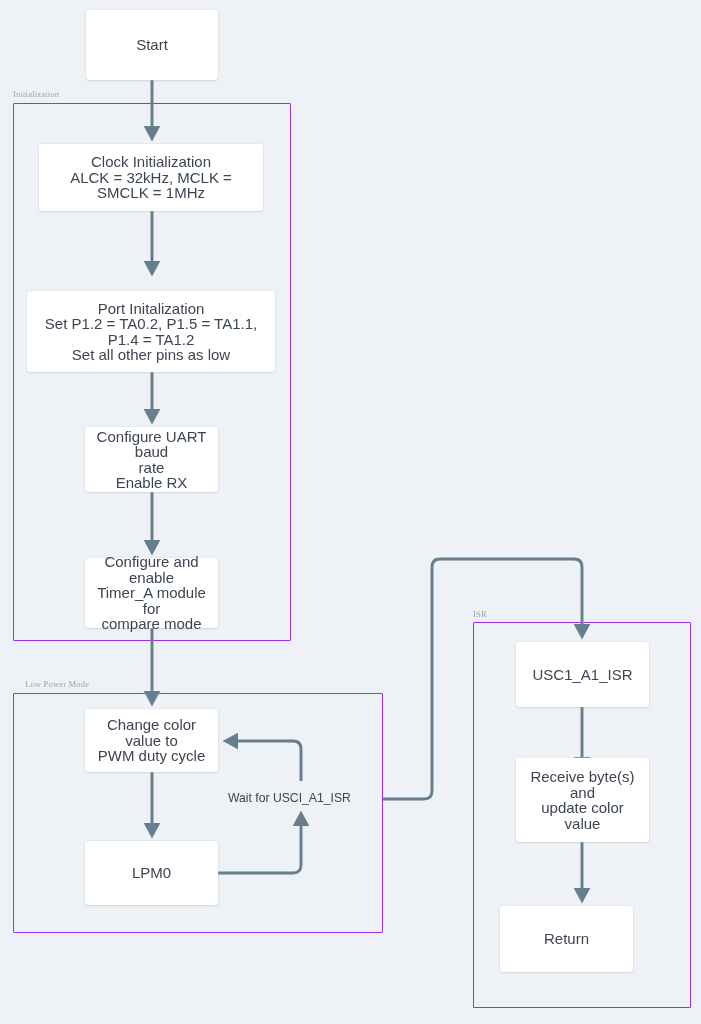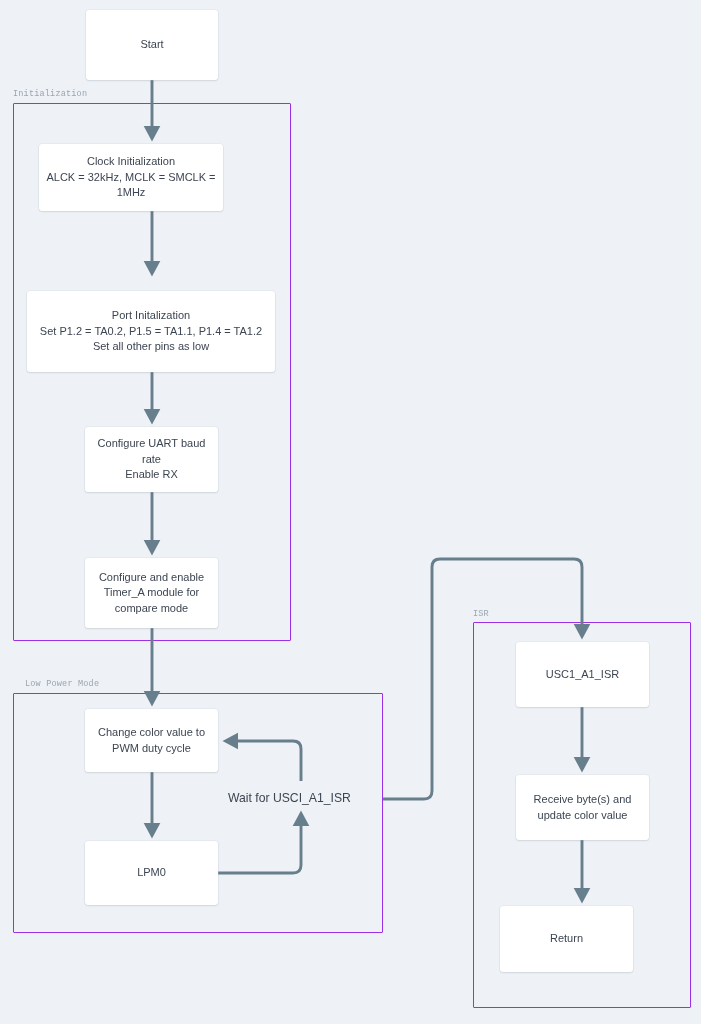--- a/index.html
+++ b/index.html
@@ -20,37 +20,37 @@
     background:transparent;
     box-sizing:border-box;
     border-radius:1px;
   }
   .subgraph-label{
     position:absolute;
     font-size:8.5px;
     color:#9aa5b1;
     letter-spacing:.2px;
     white-space:nowrap;
-    font-family:Liberation Mono, monospace;
+    font-family:Liberation Serif, serif;
   }
 
   .node{
     position:absolute;
     background:#ffffff;
     border-radius:3px;
     box-shadow:0 1px 2px rgba(30,41,59,.10), 0 0 0 .5px rgba(210,218,226,.55);
     display:flex;
     align-items:center;
     justify-content:center;
     text-align:center;
     box-sizing:border-box;
     padding:4px 6px;
   }
   .node .node-text{
-    font-size:11px;
+    font-size:15px;
     line-height:15.5px;
     color:#3c4552;
     white-space:pre-line;
     font-family:"Liberation Sans","DejaVu Sans",sans-serif;
   }
 
   .edge-label{
     position:absolute;
     font-size:12.2px;
     color:#3c4552;
@@ -105,21 +105,21 @@
       <path d="M301,781 L301,749 Q301,741 293,741 L226,741" marker-end="url(#arrowhead)"></path>
     </g>
   </svg>
 
   <div class="edge-label" style="left:228px;top:791px;">Wait for USCI_A1_ISR</div>
 
   <div class="node" style="left:86px;top:10px;width:132px;height:70px;">
     <span class="node-text">Start</span>
   </div>
 
-  <div class="node" style="left:39px;top:144px;width:184px;height:67px;">
+  <div class="node" style="left:39px;top:144px;width:224px;height:67px;">
     <span class="node-text">Clock Initialization
 ALCK = 32kHz, MCLK = SMCLK = 1MHz</span>
   </div>
 
   <div class="node" style="left:27px;top:291px;width:248px;height:81px;">
     <span class="node-text">Port Initalization
 Set P1.2 = TA0.2, P1.5 = TA1.1, P1.4 = TA1.2
 Set all other pins as low</span>
   </div>
 
@@ -141,21 +141,21 @@
   </div>
 
   <div class="node" style="left:85px;top:841px;width:133px;height:64px;">
     <span class="node-text">LPM0</span>
   </div>
 
   <div class="node" style="left:516px;top:642px;width:133px;height:65px;">
     <span class="node-text">USC1_A1_ISR</span>
   </div>
 
-  <div class="node" style="left:516px;top:775px;width:133px;height:65px;">
+  <div class="node" style="left:516px;top:758px;width:133px;height:84px;">
     <span class="node-text">Receive byte(s) and
 update color value</span>
   </div>
 
   <div class="node" style="left:500px;top:906px;width:133px;height:66px;">
     <span class="node-text">Return</span>
   </div>
 
 </div>
 

